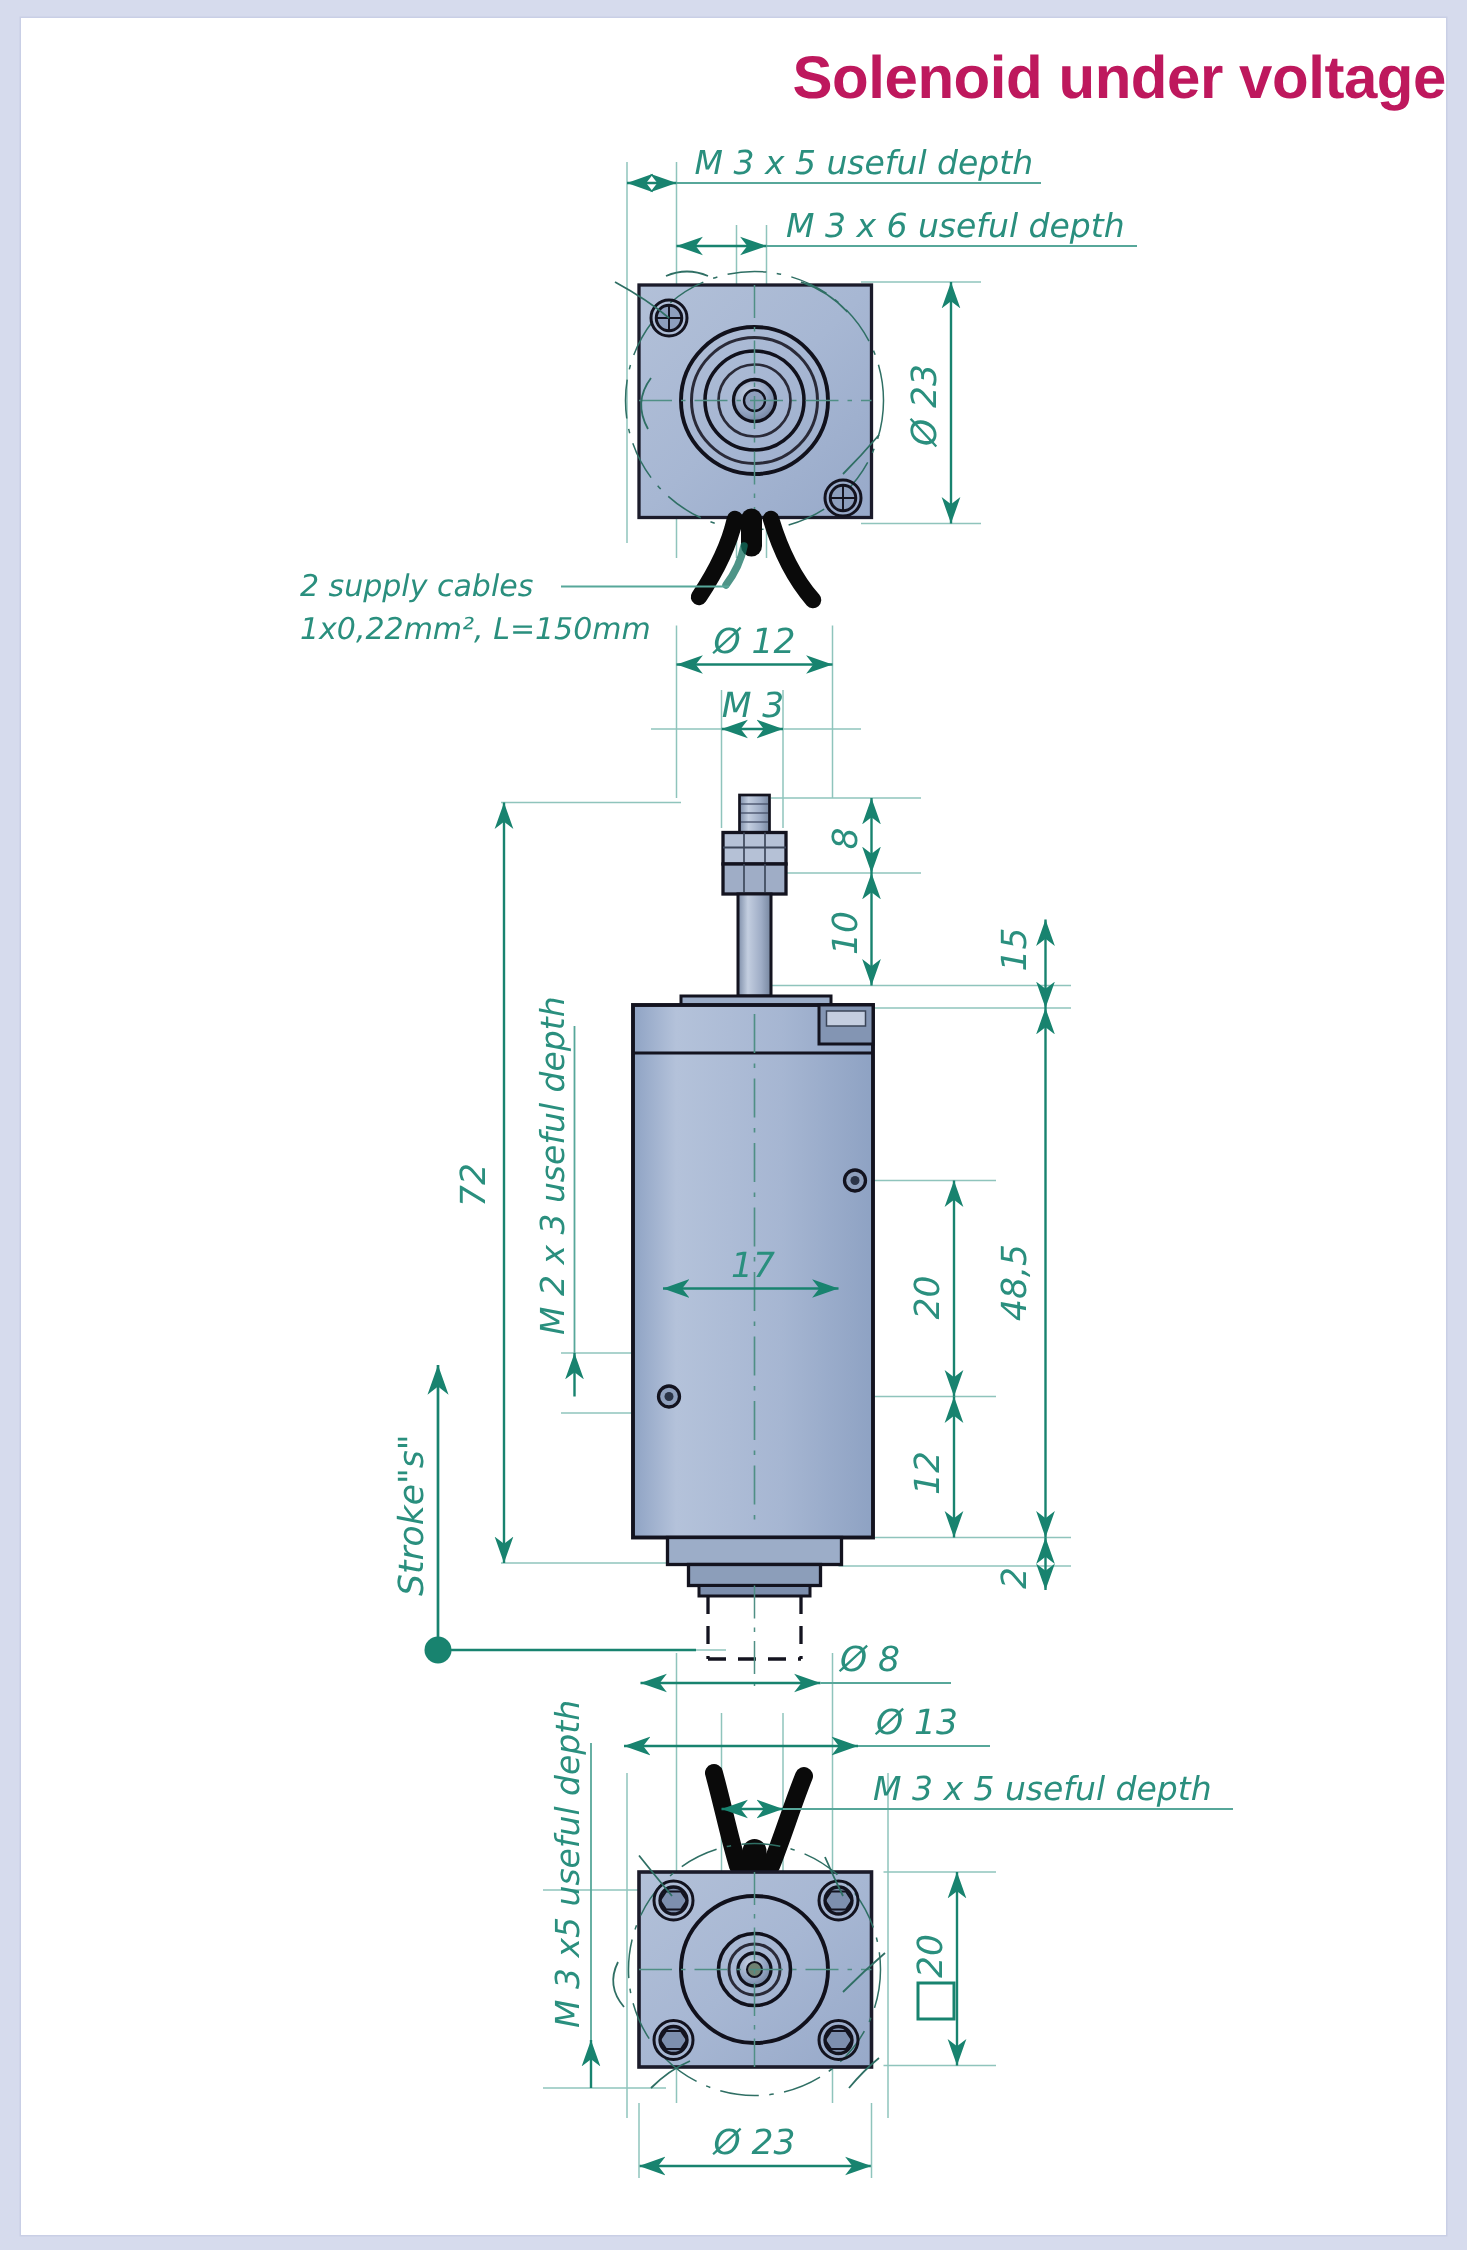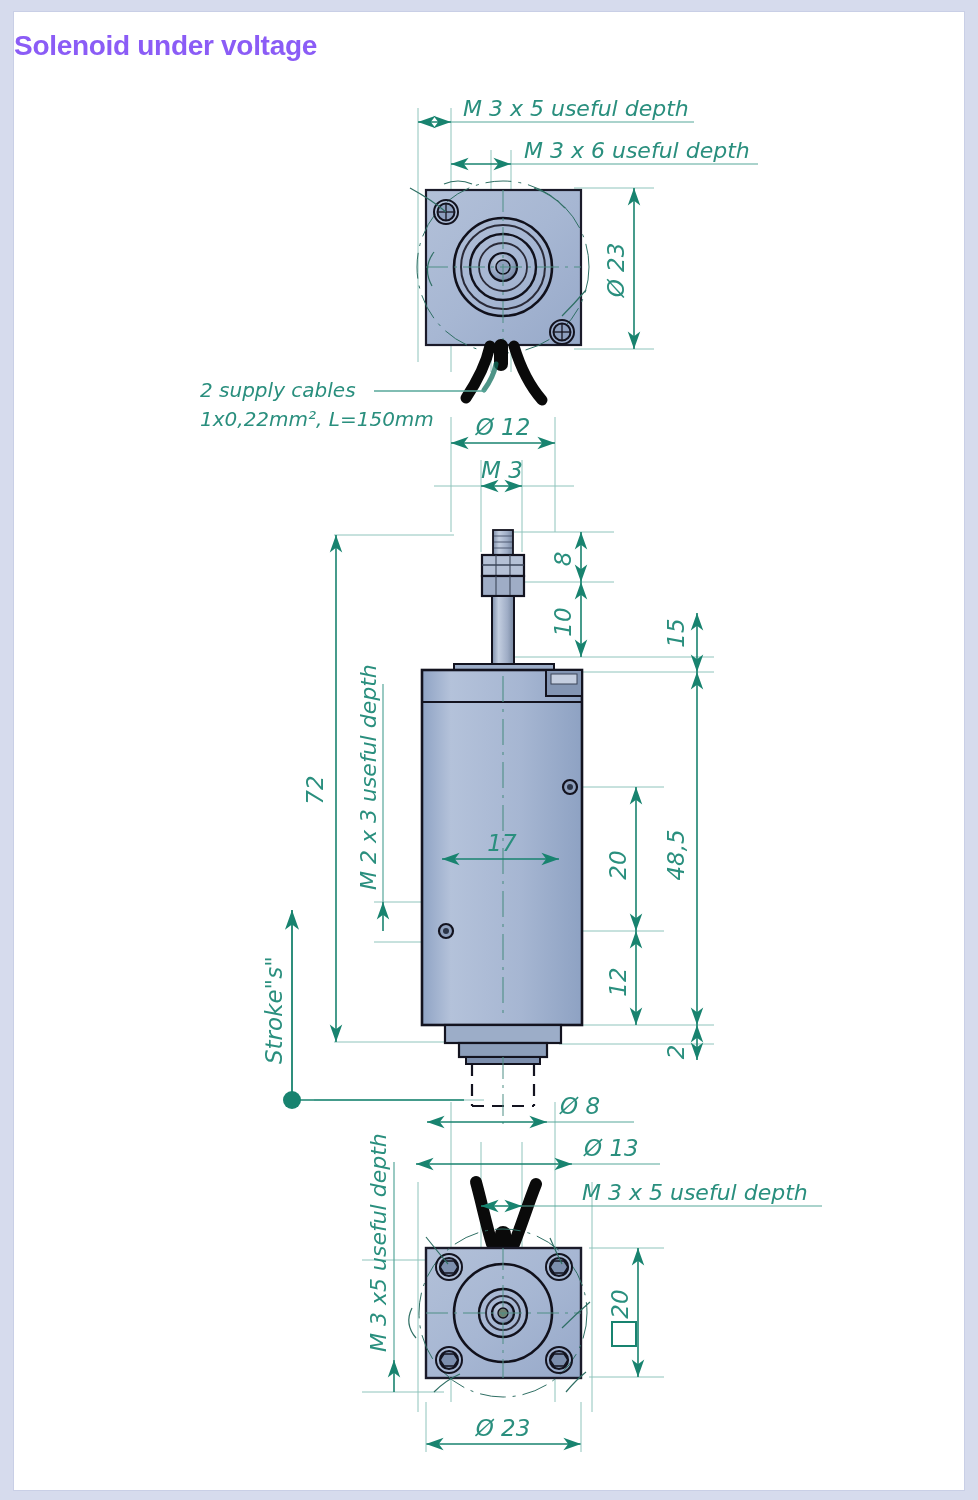--- a/index.html
+++ b/index.html
@@ -14,24 +14,24 @@
     position:absolute;
     left:14px; top:12px;
     width:950px; height:1478px;
     background:#ffffff;
     box-shadow:0 0 0 1px #c9cfe6;
     overflow:hidden;
   }
   #title{
     position:absolute;
     top:18px; left:0; width:100%;
-    text-align:left;
-    font-size:28px;
+    text-align:right;
+    font-size:40px;
     font-weight:bold;
-    color:#8b5cf6;
+    color:#be185d;
     font-family:"Liberation Sans", sans-serif;
     letter-spacing:-0.3px;
   }
   #drawing{
     position:absolute;
     left:0; top:0; width:950px; height:1478px;
   }
   svg{display:block;}
   .anno{
     font-family:"DejaVu Sans", sans-serif;

